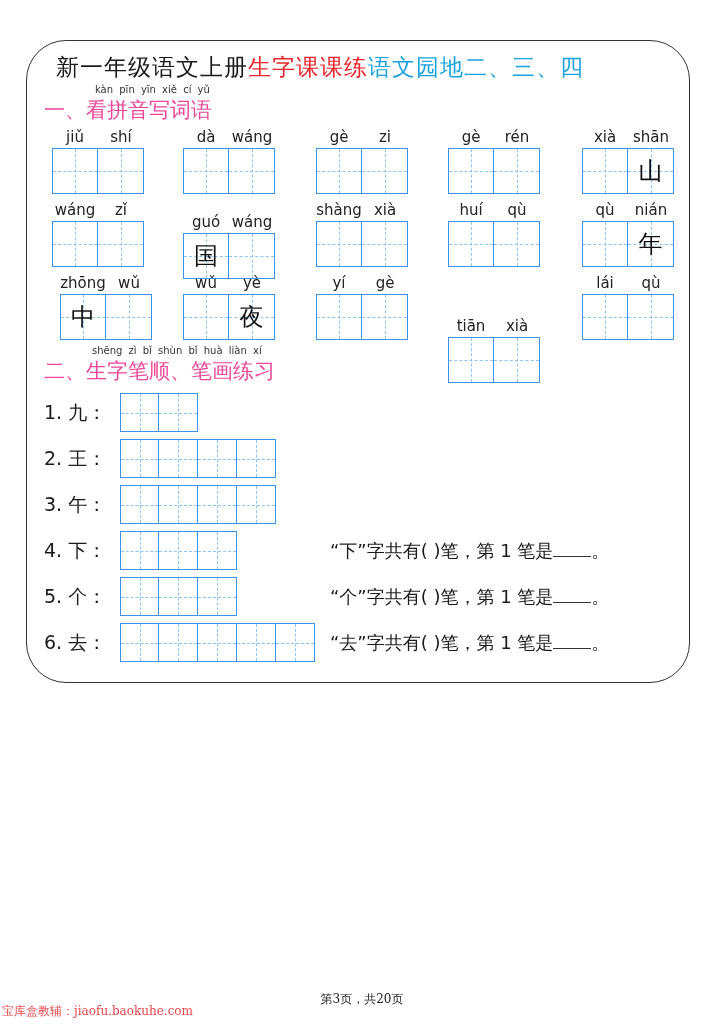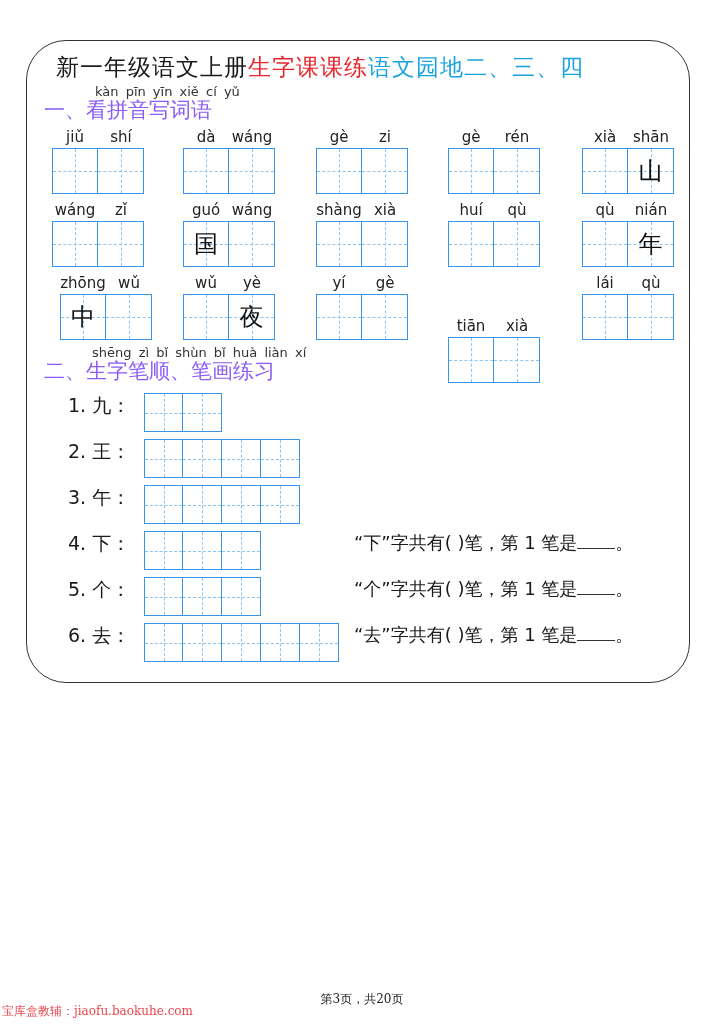--- a/index.html
+++ b/index.html
@@ -12,24 +12,24 @@
     border: 1.5px solid #333; border-radius: 40px; box-sizing: border-box;
   }
   .title {
     position: absolute; left: 56px; top: 52px; font-family: "DejaVu Serif", serif;
     font-size: 23px; letter-spacing: 1px; white-space: nowrap;
   }
   .title .black { color: #1a1a1a; }
   .title .red { color: #e8262b; text-align: right; }
   .title .blue { color: #1aa3e0; }
   .sec-py {
-    position: absolute; font-size: 13px; color: #333; white-space: nowrap; word-spacing: 3px;
+    position: absolute; font-size: 10px; color: #333; white-space: nowrap; word-spacing: 3px;
   }
   .sec-title {
-    position: absolute; font-family: "DejaVu Serif", serif; font-size: 21px; white-space: nowrap; color:#8b5cf6;
+    position: absolute; font-family: "DejaVu Serif", serif; font-size: 21px; white-space: nowrap; color:#ec4899;
   }
   .word {
     position: absolute; width: 92px;
   }
   .word .py {
     display: flex; height: 20px; font-size: 15px; color: #222;
   }
   .word .py span { width: 46px; text-align: center; white-space: nowrap; }
   .word .cells { display: flex; margin-top: 0px; }
   .cell {
@@ -39,21 +39,21 @@
   }
   .cell + .cell { border-left: none; }
   .cell::before, .cell::after {
     content: ""; position: absolute; pointer-events: none;
   }
   .cell::before { left: 50%; top: 0; bottom: 0; border-left: 1px dashed #8cc4f2; }
   .cell::after { top: 50%; left: 0; right: 0; border-top: 1px dashed #8cc4f2; }
   .cell span { position: relative; z-index: 1; }
   .big { width: 46px; height: 46px; font-size: 24px; }
   .small { width: 39px; height: 39px; }
-  .prac-row { position: absolute; left: 44px; display: flex; width: 650px; margin-left: 24px; }
+  .prac-row { position: absolute; left: 44px; display: flex; align-items: center; width: 650px; }
   .prac-label { width: 76px; font-size: 19px; white-space: nowrap; color:#1a1a1a; }
   .prac-cells { display: flex; }
   .prac-q {
     position: absolute; left: 286px; font-size: 18px; white-space: nowrap; color: #1a1a1a;
   }
   .blank { display: inline-block; width: 38px; border-bottom: 1px solid #333; height: 16px; vertical-align: baseline; }
   .footer-page {
     position: absolute; left: 0; right: 0; top: 991px; text-align: center;
     font-family: "DejaVu Serif", serif; font-size: 12px; color: #222;
   }
@@ -152,21 +152,21 @@
       </div>
       <div class="cells">
         <div class="cell big">
           <span></span>
         </div>
         <div class="cell big">
           <span></span>
         </div>
       </div>
     </div>
-    <div class="word" style="left: 183px; top: 201px;">
+    <div class="word" style="left: 183px; top: 213px;">
       <div class="py">
         <span>guó</span>
         <span>wáng</span>
       </div>
       <div class="cells">
         <div class="cell big">
           <span>国</span>
         </div>
         <div class="cell big">
           <span></span>

